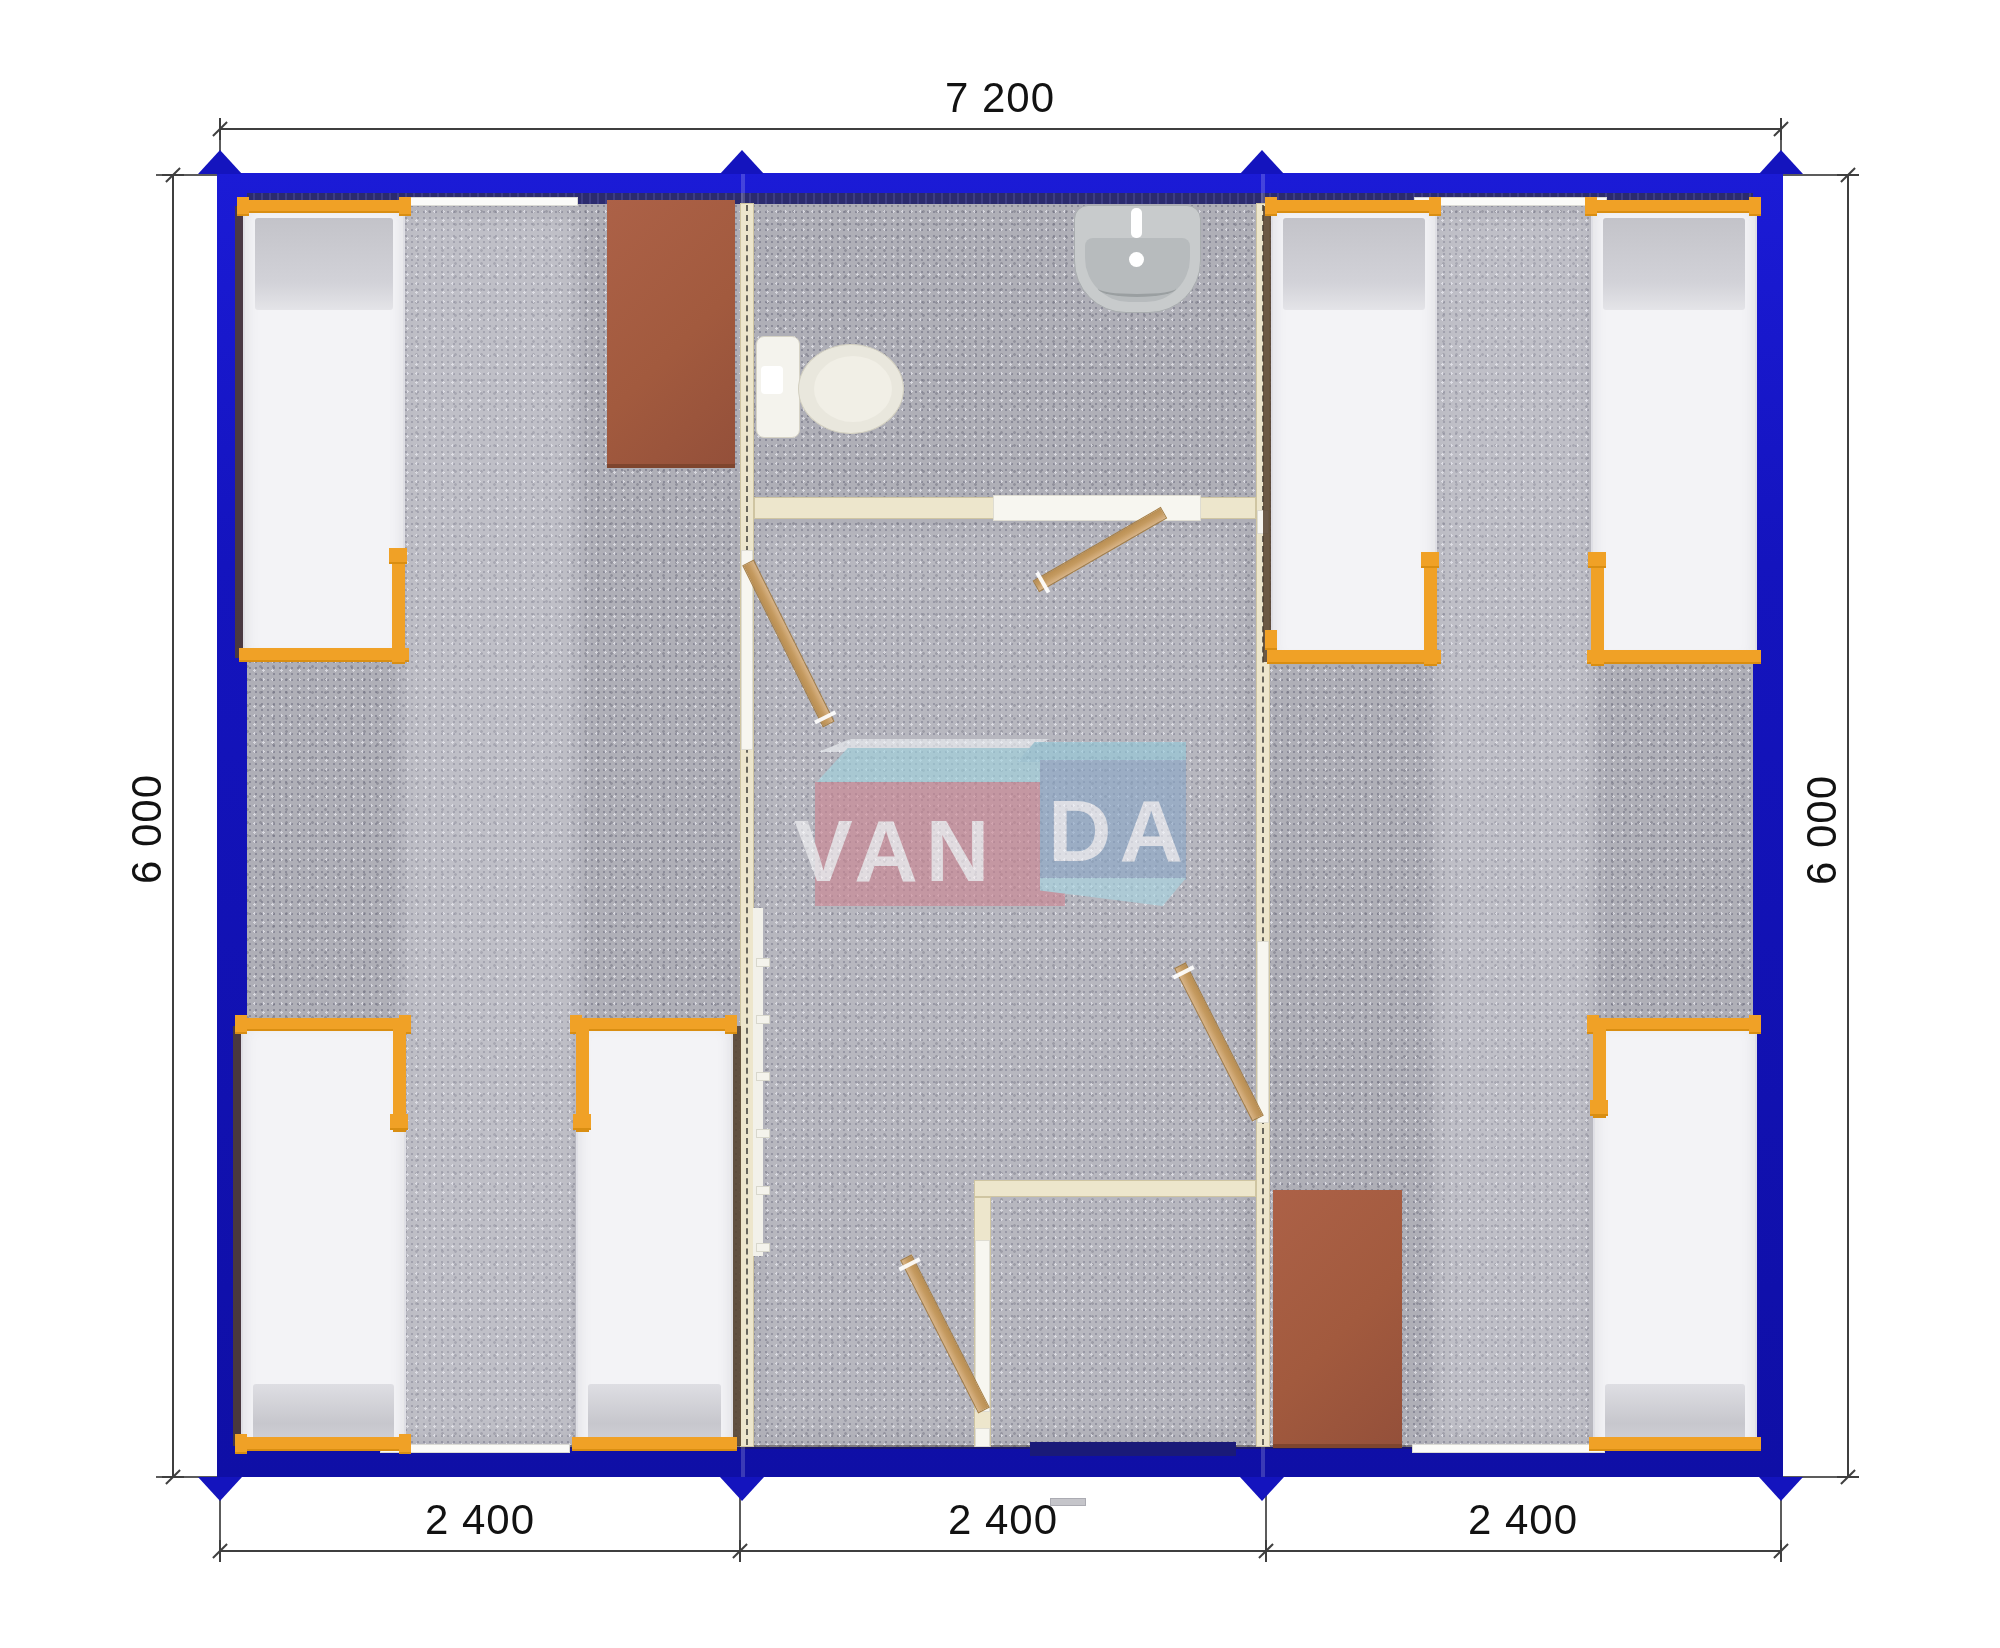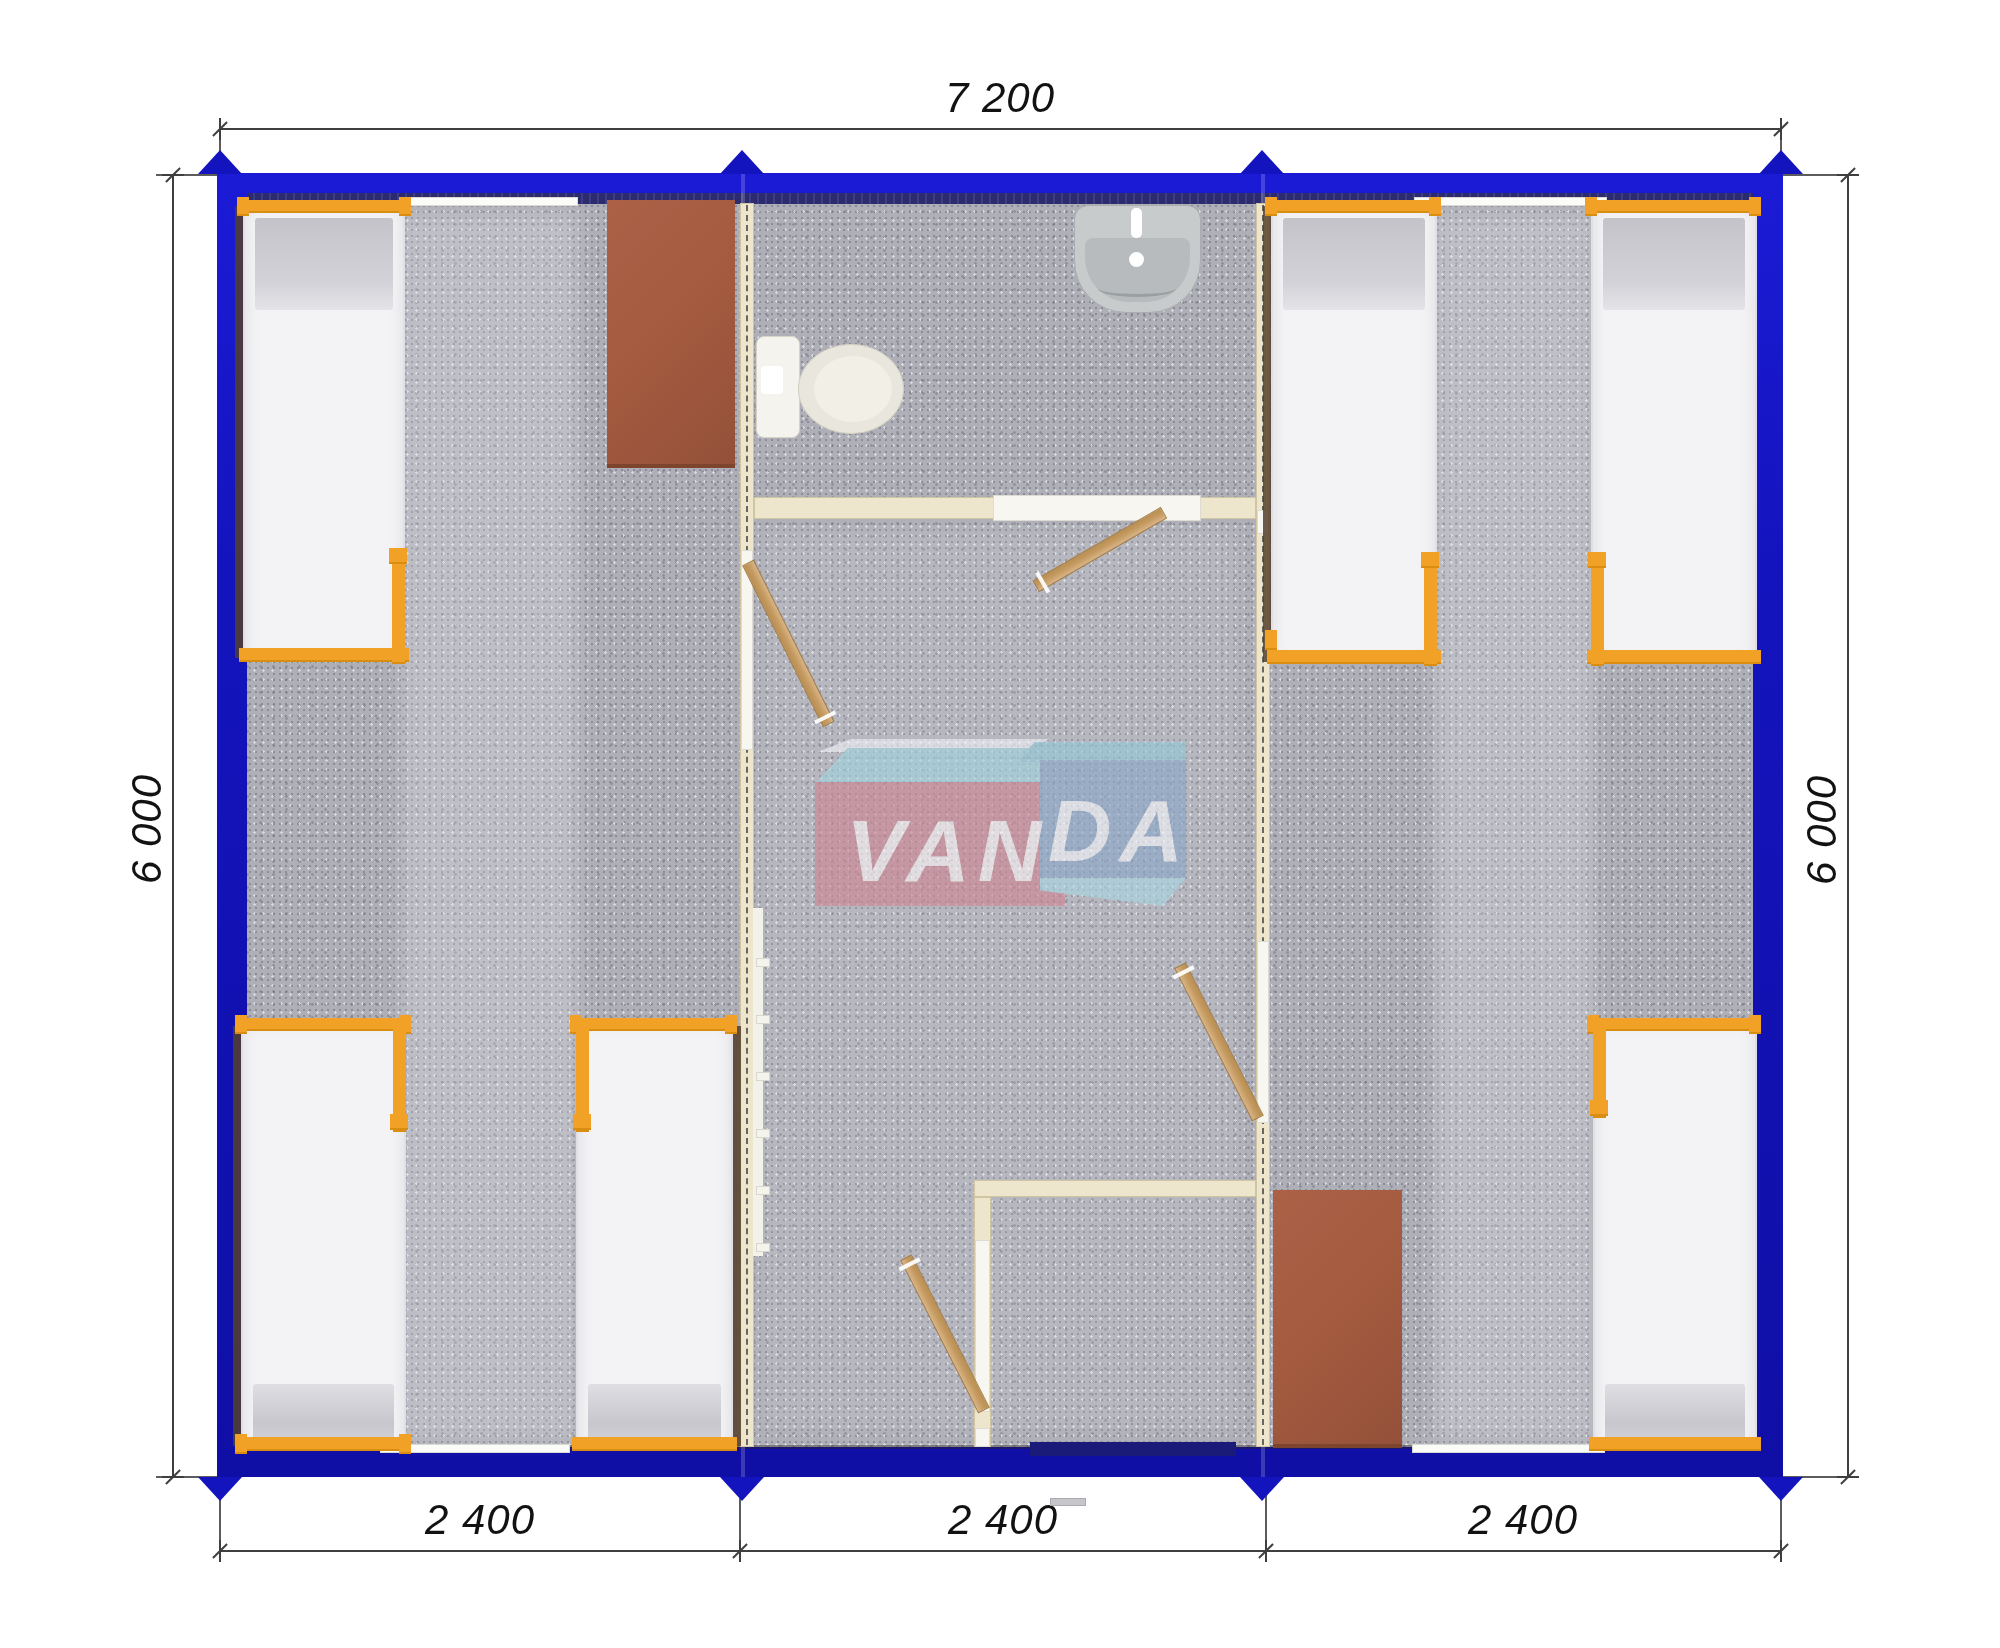--- a/index.html
+++ b/index.html
@@ -1,17 +1,17 @@
 <!DOCTYPE html>
 <html style="--wall-blue: #1414BE; --wall-navy: #2B2B6E; --entrance-navy: #1A1A78; --cream: #EDE6CC; --cream-edge: #CFC5A2; --lintel: #F7F6F0; --orange: #F0A126; --orange-dark: #D98E12; --bed-white: #F3F3F6; --bed-edge: #DFDFE5; --pillow: #C9C9CF; --shadow-brown: #54402C; --wood: #CCA36E; --desk-brown: #A25A3E; --carpet: #AFAFB7; --toilet-body: #EAE8DE; --sink-body: #C8CBCC; --logo-red: #CC8490; --logo-blue: #8AA6C7; --logo-cyan: #9FD2DE; --dim: #3F3F3F; --text: #121212;"><head>
 <meta charset="utf-8">
 <style>
   html,body{margin:0;padding:0;background:#fff;}
   #canvas{position:relative;width:2000px;height:1584px;background:#ffffff;overflow:hidden;
-          font-family:"Liberation Sans", sans-serif;font-style:italic;}
+          font-family:"Liberation Sans", sans-serif;}
   .a{position:absolute;}
   
   .dline{background:var(--dim);}
   .ext{background:var(--dim);opacity:.85;}
   .tickv{width:2px;height:22px;background:var(--dim);}
   .tickh{width:22px;height:2px;background:var(--dim);}
   .slash{width:20px;height:2px;background:var(--dim);transform:rotate(-45deg);}
   .dimlabel{font-size:42px;color:var(--text);text-align:center;width:220px;letter-spacing:1px;}
   .vlabel{transform:rotate(-90deg);}
   
@@ -136,21 +136,21 @@
   <div class="a" style="left:1030px;top:1442px;width:206px;height:14px;background:var(--entrance-navy);"></div>
   <div class="a" style="left:1050px;top:1498px;width:36px;height:8px;background:#C5C5CA;border:1px solid #ABABB2;box-sizing:border-box;"></div>
 
   <div id="logo" class="a" style="left:0;top:0;">
     <div class="a" style="left:818px;top:739px;width:232px;height:13px;background:#EFF3F5;clip-path:polygon(0 100%,14% 0,100% 0,88% 100%);"></div>
     <div class="a" style="left:815px;top:748px;width:252px;height:36px;background:var(--logo-cyan);clip-path:polygon(0 100%,13% 0,100% 0,90% 100%);"></div>
     <div class="a" style="left:815px;top:782px;width:250px;height:124px;background:var(--logo-red);"></div>
     <div class="a" style="left:1008px;top:742px;width:178px;height:20px;background:#92C8D8;clip-path:polygon(5% 100%,15% 0,100% 0,100% 100%);"></div>
     <div class="a" style="left:1040px;top:760px;width:146px;height:120px;background:var(--logo-blue);"></div>
     <div class="a" style="left:1040px;top:878px;width:146px;height:28px;background:#A7D6E2;clip-path:polygon(0 0,100% 0,84% 100%,0 45%);"></div>
-    <div class="a logotext" style="left:846px;top:800px;text-align:right;">VAN</div>
+    <div class="a logotext" style="left:794px;top:800px;text-align:right;">VAN</div>
     <div class="a logotext" style="left:1048px;top:780px;">DA</div>
   </div>
 
   <div class="a wallc" style="left:740px;top:203px;width:14px;height:1244px;">
       <div class="vdash"></div>
     </div>
   <div class="a wallc" style="left:1256px;top:203px;width:14px;height:1244px;">
       <div class="vdash"></div>
     </div>
   <div class="a wallc" style="left:754px;top:497px;width:502px;height:22px;"></div>

